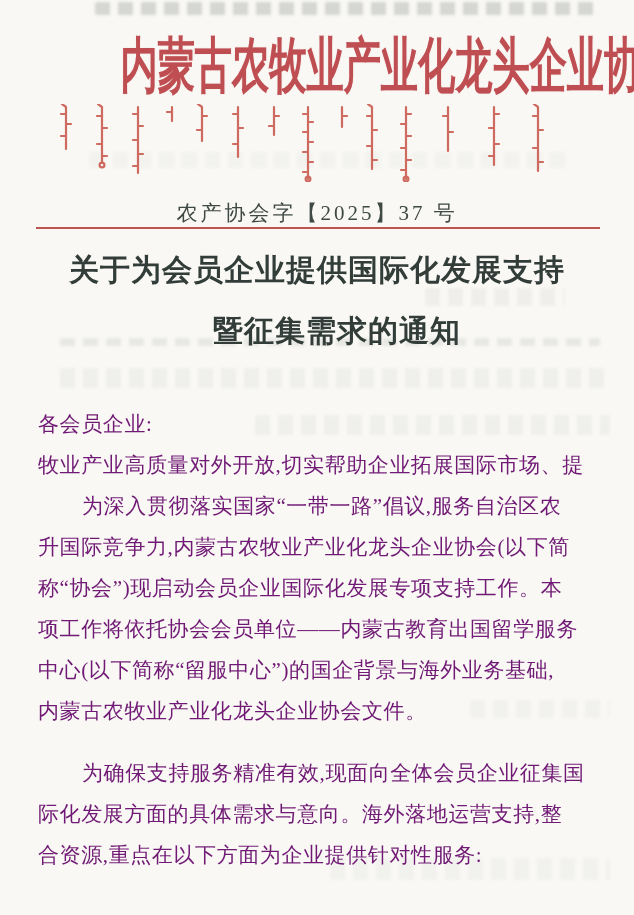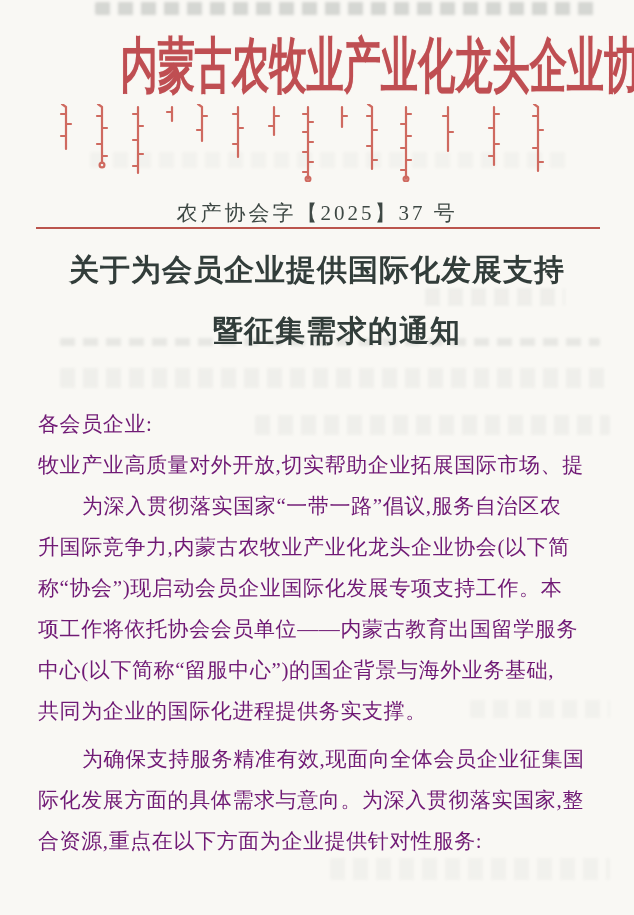--- a/index.html
+++ b/index.html
@@ -100,21 +100,21 @@
     color: #701a75;
     font-size: 21px;
   }
   .line {
     height: 41px;
     line-height: 41px;
     letter-spacing: 0.6px;
     white-space: nowrap;
   }
   .indent { text-indent: 44px; }
-  .p2-start { margin-top: 7px; }
+  .p2-start { margin-top: 21px; }
   .heading { margin-top: 7px; font-weight: bold; letter-spacing: 1.2px; }
 </style>
 </head>
 <body>
 
 <div class="page">
 
   <div class="smudge s1"></div>
   <div class="smudge s2"></div>
   <div class="smudge s3"></div>
@@ -157,21 +157,21 @@
 
   <div class="body-text">
     <div class="line">各会员企业:</div>
 
     <div class="line">牧业产业高质量对外开放,切实帮助企业拓展国际市场、提</div>
     <div class="line indent">为深入贯彻落实国家“一带一路”倡议,服务自治区农</div>
     <div class="line">升国际竞争力,内蒙古农牧业产业化龙头企业协会(以下简</div>
     <div class="line">称“协会”)现启动会员企业国际化发展专项支持工作。本</div>
     <div class="line">项工作将依托协会会员单位——内蒙古教育出国留学服务</div>
     <div class="line">中心(以下简称“留服中心”)的国企背景与海外业务基础,</div>
-    <div class="line">共同为企业的国际化进程提供务实支撑。</div>
+    <div class="line">内蒙古农牧业产业化龙头企业协会文件。</div>
 
     <div class="line indent p2-start">为确保支持服务精准有效,现面向全体会员企业征集国</div>
-    <div class="line">际化发展方面的具体需求与意向。为深入贯彻落实国家,整</div>
+    <div class="line">际化发展方面的具体需求与意向。海外落地运营支持,整</div>
     <div class="line">合资源,重点在以下方面为企业提供针对性服务:</div>
 
   </div>
 
 </div>
 
 </body></html>

